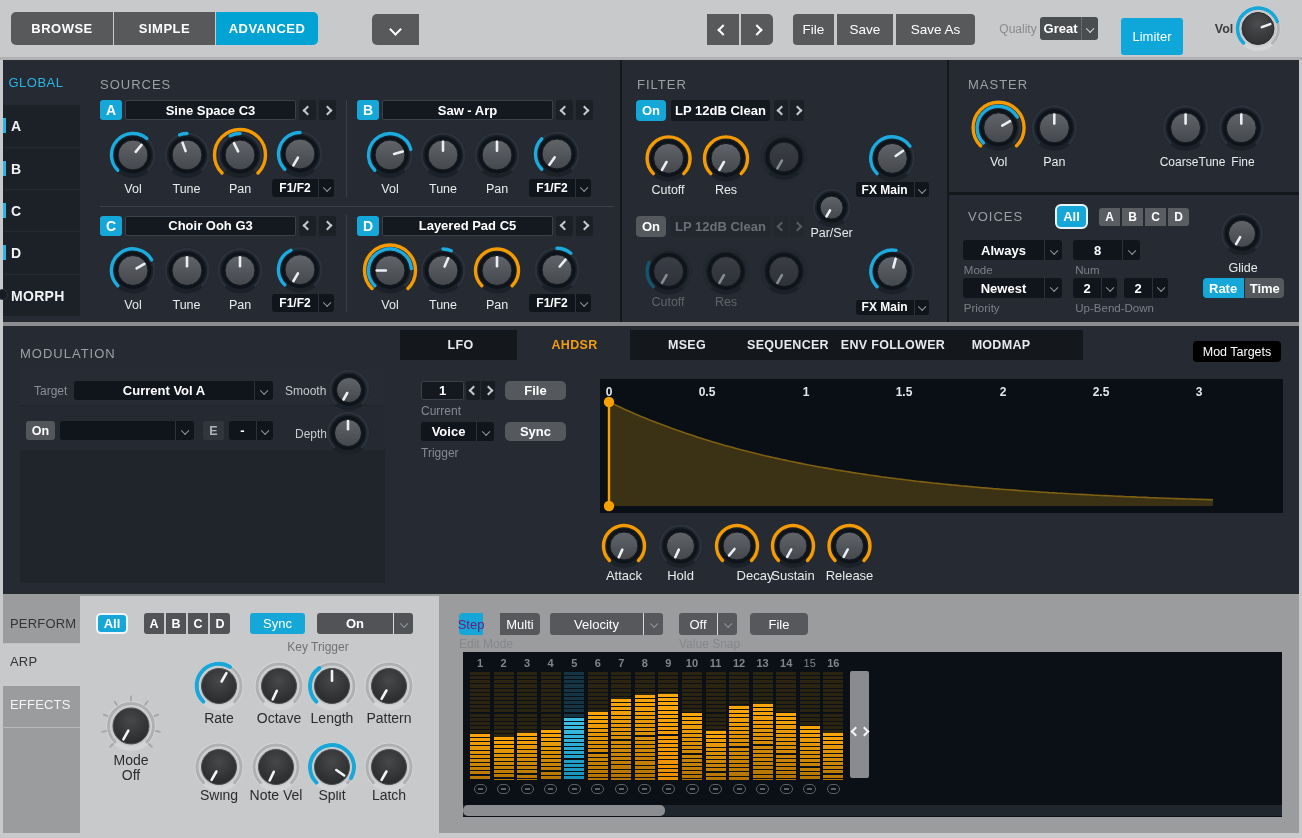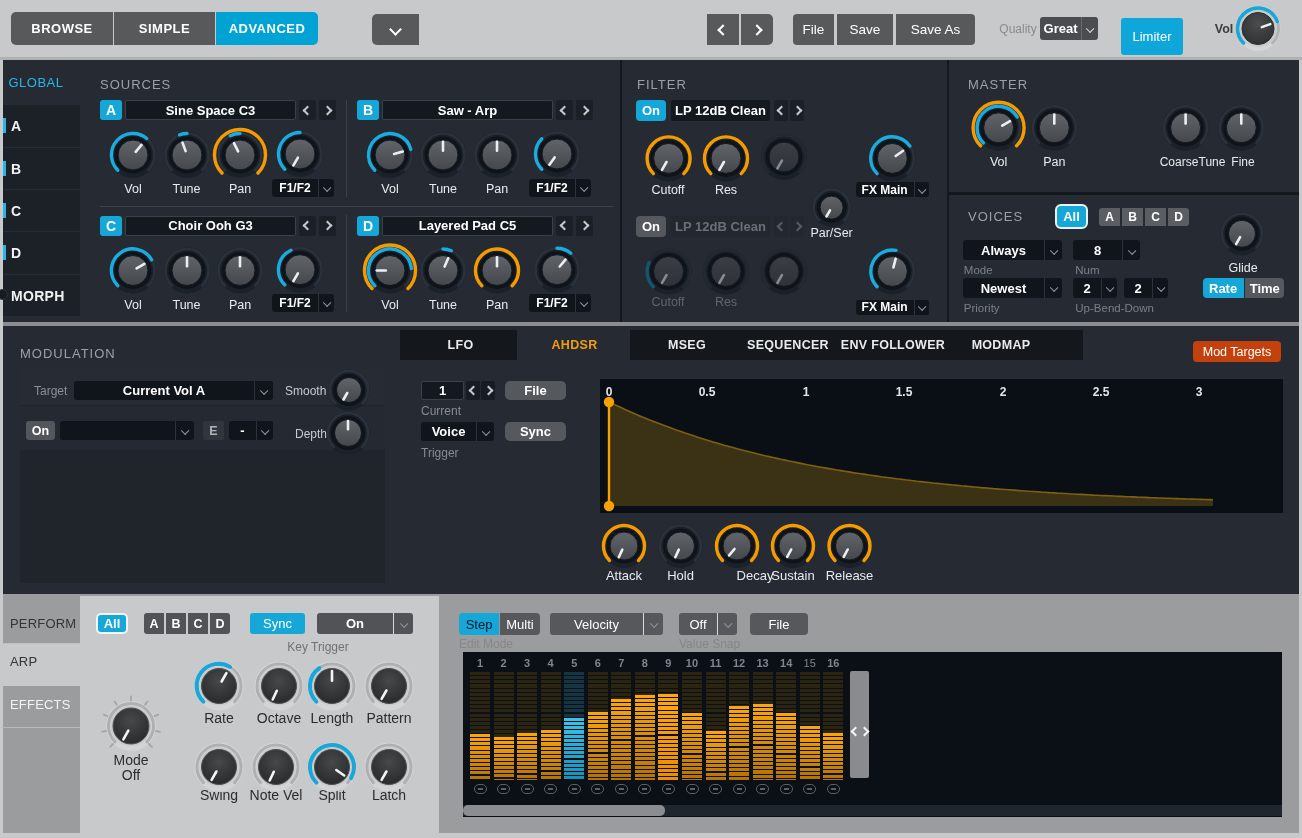--- a/index.html
+++ b/index.html
@@ -246,21 +246,21 @@
     </div>
     <div style="left:295px;top:427px;font-size:12px;color:#c6cbd0;font-weight:400;white-space:nowrap;">Depth</div>
     <div style="left:400px;top:330px;width:683px;height:30px;background:#14181d;"></div>
     <div style="left:517px;top:330px;width:113px;height:30px;background:#262b33;"></div>
     <div style="left:460.5px;transform:translateX(-50%);top:338px;font-size:12.5px;color:#e8eaec;font-weight:700;letter-spacing:0.3px;white-space:nowrap;">LFO</div>
     <div style="left:574.5px;transform:translateX(-50%);top:338px;font-size:12.5px;color:#f29c11;font-weight:700;letter-spacing:0.3px;white-space:nowrap;">AHDSR</div>
     <div style="left:687px;transform:translateX(-50%);top:338px;font-size:12.5px;color:#e8eaec;font-weight:700;letter-spacing:0.3px;white-space:nowrap;">MSEG</div>
     <div style="left:788px;transform:translateX(-50%);top:338px;font-size:12.5px;color:#e8eaec;font-weight:700;letter-spacing:0.3px;white-space:nowrap;">SEQUENCER</div>
     <div style="left:893px;transform:translateX(-50%);top:338px;font-size:12.5px;color:#e8eaec;font-weight:700;letter-spacing:0.3px;white-space:nowrap;">ENV FOLLOWER</div>
     <div style="left:1001px;transform:translateX(-50%);top:338px;font-size:12.5px;color:#e8eaec;font-weight:700;letter-spacing:0.3px;white-space:nowrap;">MODMAP</div>
-    <div class="btn" style="left:1193px;top:341px;width:88px;height:21px;background:#c2410c;font-size:12.5px;color:#fff;border-radius:4px;font-weight:400;">Mod Targets</div>
+    <div class="btn" style="left:1193px;top:341px;width:88px;height:21px;background:#000000;font-size:12.5px;color:#fff;border-radius:4px;font-weight:400;">Mod Targets</div>
     <div class="btn" style="left:421px;top:380.5px;width:43px;height:19px;background:#141920;border:1px solid #3a4149;font-size:13px;color:#fff;font-weight:700;border-radius:2px;">1</div>
     <div class="btn" style="left:466px;top:380.5px;width:14px;height:19px;background:#171c23;border-radius:2px;">
       <span style="display:inline-block;width:5px;height:5px;border-left:2px solid #c2c8ce;border-bottom:2px solid #c2c8ce;transform:rotate(45deg);"></span>
     </div>
     <div class="btn" style="left:481px;top:380.5px;width:14px;height:19px;background:#171c23;border-radius:2px;">
       <span style="display:inline-block;width:5px;height:5px;border-left:2px solid #c2c8ce;border-bottom:2px solid #c2c8ce;transform:rotate(225deg);"></span>
     </div>
     <div class="btn" style="left:505px;top:380.5px;width:61px;height:19px;background:#55595e;font-size:13px;color:#fff;border-radius:5px;font-weight:700;">File</div>
     <div style="left:421px;top:404px;font-size:12px;color:#858b92;font-weight:400;white-space:nowrap;">Current</div>
     <div class="dd" style="left:421px;top:422px;width:73px;height:19px;background:#10151c;">
@@ -297,21 +297,21 @@
     <div style="left:131px;transform:translateX(-50%);top:752px;font-size:14px;color:#2b2c2e;font-weight:400;white-space:nowrap;">Mode</div>
     <div style="left:131px;transform:translateX(-50%);top:767px;font-size:14px;color:#2b2c2e;font-weight:400;white-space:nowrap;">Off</div>
     <div style="left:219px;transform:translateX(-50%);top:710px;font-size:14px;color:#2b2c2e;font-weight:400;white-space:nowrap;">Rate</div>
     <div style="left:279px;transform:translateX(-50%);top:710px;font-size:14px;color:#2b2c2e;font-weight:400;white-space:nowrap;">Octave</div>
     <div style="left:332px;transform:translateX(-50%);top:710px;font-size:14px;color:#2b2c2e;font-weight:400;white-space:nowrap;">Length</div>
     <div style="left:389px;transform:translateX(-50%);top:710px;font-size:14px;color:#2b2c2e;font-weight:400;white-space:nowrap;">Pattern</div>
     <div style="left:219px;transform:translateX(-50%);top:787px;font-size:14px;color:#2b2c2e;font-weight:400;white-space:nowrap;">Swing</div>
     <div style="left:276px;transform:translateX(-50%);top:787px;font-size:14px;color:#2b2c2e;font-weight:400;white-space:nowrap;">Note Vel</div>
     <div style="left:332px;transform:translateX(-50%);top:787px;font-size:14px;color:#2b2c2e;font-weight:400;white-space:nowrap;">Split</div>
     <div style="left:389px;transform:translateX(-50%);top:787px;font-size:14px;color:#2b2c2e;font-weight:400;white-space:nowrap;">Latch</div>
-    <div class="btn" style="left:459px;top:613px;width:40px;height:22px;background:#14a7d8;font-size:13px;color:#0f172a;border-radius:4px 0 0 4px;font-weight:400;">Step</div>
+    <div class="btn" style="left:459px;top:613px;width:24px;height:22px;background:#14a7d8;font-size:13px;color:#701a75;border-radius:4px 0 0 4px;font-weight:400;">Step</div>
     <div class="btn" style="left:500px;top:613px;width:40px;height:22px;background:#56585b;font-size:13px;color:#fff;border-radius:0 4px 4px 0;font-weight:400;">Multi</div>
     <div style="left:459px;top:637px;font-size:12px;color:#85878a;font-weight:400;white-space:nowrap;">Edit Mode</div>
     <div class="dd" style="left:550px;top:613px;width:113px;height:22px;background:#56585b;border:#818385;">
       <span style="flex:1;text-align:center;font-size:13px;color:#fff;font-weight:400;">Velocity</span>
       <span class="vzone" style="width:19px;border-left:1px solid #d8dadc;">
         <span style="display:inline-block;width:4.5px;height:4.5px;border-left:1.8px solid #8d959e;border-bottom:1.8px solid #8d959e;transform:rotate(-45deg);"></span>
       </span>
     </div>
     <div class="dd" style="left:679px;top:613px;width:58px;height:22px;background:#56585b;border:#818385;">
       <span style="flex:1;text-align:center;font-size:13px;color:#fff;font-weight:400;">Off</span>

